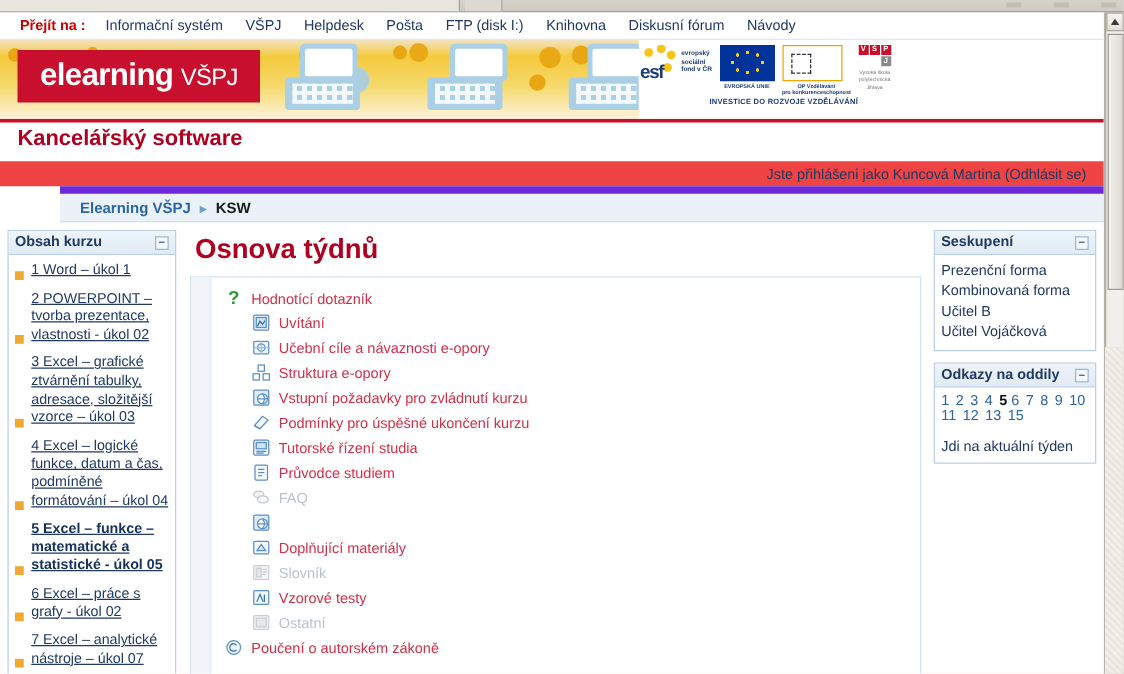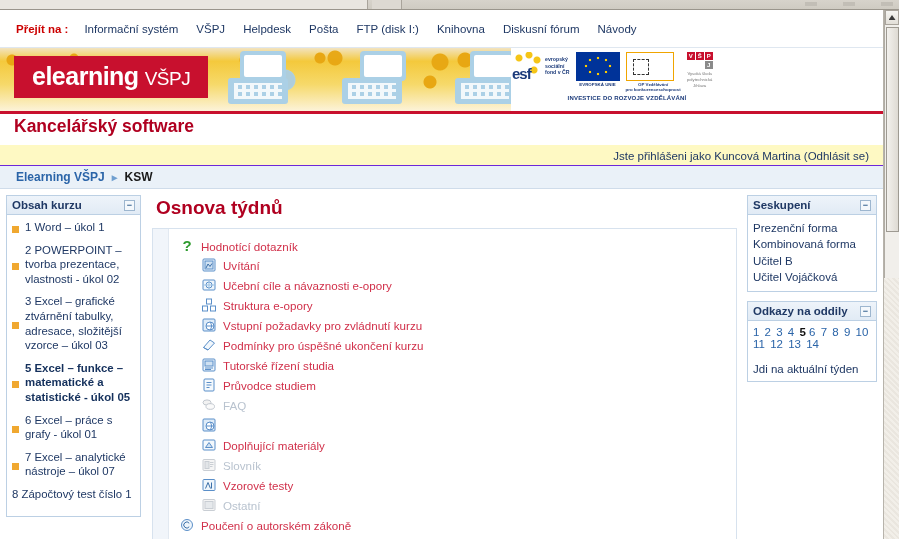--- a/index.html
+++ b/index.html
@@ -55,21 +55,21 @@
     background: linear-gradient(90deg,#f3f1ed,#dedad3);
     border: 1px solid #9e9a92;
   }
   .vscroll-bottom {
     position: absolute; right: 0; top: 278px; width: 15px; height: 261px;
     background: repeating-linear-gradient(45deg,#f2efe9,#f2efe9 2px,#eae6df 2px,#eae6df 4px);
   }
 
   
   .topnav {
-    height: 38px; width: 100%;
+    height: 22px; width: 100%;
     background: #ffffff;
     border-bottom: 1px solid #dfe7f0;
     display: flex; align-items: center;
     padding-left: 16px;
     font-size: 11.5px;
   }
   .topnav .lead { color: #cc0000; font-weight: bold; margin-right: 16px; }
   .topnav a {
     color: #1f3864; text-decoration: none; margin-right: 18px; white-space: nowrap;
   }
@@ -173,30 +173,30 @@
   .vsp-sq { display:flex; gap:1px; }
   .vsp-sq i { width:8px;height:8px;background:#c8102e;color:#fff;font-size:6px;font-style:normal;
     display:flex;align-items:center;justify-content:center;font-weight:bold; }
   .vsp-sq i.grey { background:#8a8a8a; }
   .vsp-txt { font-size:4.2px;color:#777;text-align:center;line-height:1.4;margin-top:2px;}
   .invest { font-size: 6px; color:#1b3a7a; font-weight:bold; letter-spacing:.2px; text-align:center; margin-top:3px;}
 
   
   .logininfo {
     text-align: right; font-size: 11.5px; color:#1f3864;
-    padding: 5px 14px 0 0; height: 20px; background:#fef9c3;
+    padding: 5px 14px 0 0; height: 20px; background:#ef4444;
   }
   .logininfo a { color:#1f3864; text-decoration:none; }
   .pagetitle {
     font-size: 17.5px; font-weight: bold; color:#b00020;
     padding: 2px 0 8px 14px; background:#fff;
   }
   .breadcrumb {
-    background: #eaf1f8; border-top:1px solid #6d28d9; border-bottom:1px solid #cfdcea;
-    padding: 4px 0 4px 16px; font-size: 12px; color:#1f3864;
+    background: #eaf1f8; border-top:6px solid #6d28d9; border-bottom:1px solid #cfdcea;
+    padding: 4px 0 4px 16px; font-size: 12px; color:#1f3864;margin-left:48px;
   }
   .breadcrumb a { color:#2a64a8; text-decoration:none; font-weight:bold;}
   .breadcrumb .sep { color:#6f9fd0; margin:0 5px; font-size:10px;}
   .breadcrumb .cur { font-weight:bold; color:#1a1a1a;}
 
   
   .cols { display: flex; background:#fff; align-items: flex-start; }
   .colL { width: 146px; flex: none; padding: 6px 5px 0 6px; }
   .colC { flex: 1 1 auto; padding: 6px 6px 0 6px; }
   .colR { width: 140px; flex: none; padding: 6px 6px 0 4px; }
@@ -207,32 +207,32 @@
     border-bottom:1px solid #bcd0e4;
     font-size: 11.5px; font-weight:bold; color:#1f3864;
     padding: 3px 5px; display:flex; align-items:center; justify-content:space-between;
   }
   .minus {
     width:11px;height:11px;border:1px solid #9db6cf;background:#f4f8fc;
     display:flex;align-items:center;justify-content:center;font-size:9px;color:#34628f;line-height:1;
   }
   .block-b { padding: 5px 5px 6px 5px; font-size:11.5px; color:#1f3864; }
 
-  .courseitem { display:flex; gap:6px; margin-bottom:8px; align-items:center; line-height:1.28; }
+  .courseitem { display:flex; gap:6px; margin-bottom:8px; align-items:flex-end; line-height:1.28;text-decoration:underline; }
   .courseitem .bullet { width:7px;height:7px;background:#f0a830;flex:none;margin-top:4px;}
   .courseitem .lbl { font-size:11.4px; color:#1f3864;}
   .courseitem.sel .lbl { font-weight:bold; color:#14305c;}
 
   .grpline { line-height:1.42; font-size:11.5px; color:#1f3864;}
   .seclinks a { color:#2a64a8; text-decoration:none; margin-right:2px;}
   .seclinks b { color:#111; }
   .seclinks .cur-week { display:block; margin-top:13px; color:#1f3864;}
 
   
-  .sect-title { font-size:19px; font-weight:bold; color:#b00020; padding: 2px 0 9px 4px;}
+  .sect-title { font-size:22px; font-weight:bold; color:#b00020; padding: 2px 0 9px 4px;}
   .weekbox {
     border:1px solid #d7e2ee; background:#fff; display:flex; min-height:352px;
   }
   .weekbox .side { width: 16px; background:#f1f5fa; border-right:1px solid #e2e9f1; flex:none;}
   .weekbox .body { flex:1; padding: 8px 8px 10px 10px; }
 
   .act { display:flex; align-items:center; gap:6px; padding: 2px 0 2px 0; font-size:11.6px; }
   .act.indent { padding-left: 22px; }
   .act a { color:#d1304a; text-decoration:none; }
   .act a.dim { color:#b9c3cf; }
@@ -351,27 +351,31 @@
               <span class="lbl">1 Word – úkol 1</span>
             </div>
             <div class="courseitem">
               <span class="bullet"></span>
               <span class="lbl">2 POWERPOINT – tvorba prezentace, vlastnosti - úkol 02</span>
             </div>
             <div class="courseitem">
               <span class="bullet"></span>
               <span class="lbl">3 Excel – grafické ztvárnění tabulky, adresace, složitější vzorce – úkol 03</span>
             </div>
+            <div class="courseitem">
+              <span class="bullet"></span>
+              <span class="lbl">4 Excel – logické funkce, datum a čas, podmíněné formátování – úkol 04</span>
+            </div>
             <div class="courseitem sel">
               <span class="bullet"></span>
               <span class="lbl">5 Excel – funkce – matematické a statistické - úkol 05</span>
             </div>
             <div class="courseitem">
               <span class="bullet"></span>
-              <span class="lbl">6 Excel – práce s grafy - úkol 01</span>
+              <span class="lbl">6 Excel – práce s grafy - úkol 02</span>
             </div>
             <div class="courseitem">
               <span class="bullet"></span>
               <span class="lbl">7 Excel – analytické nástroje – úkol 07</span>
             </div>
             <div class="courseitem">
 
               <span class="lbl">8 Zápočtový test číslo 1</span>
             </div>
 
@@ -543,21 +547,21 @@
             <a href="#">4</a>
             <b>5</b>
             <a href="#">6</a>
             <a href="#">7</a>
             <a href="#">8</a>
             <a href="#">9</a>
             <a href="#">10</a>
             <a href="#">11</a>
             <a href="#">12</a>
             <a href="#">13</a>
-            <a href="#">14</a>
+            <a href="#">15</a>
             <a href="#" class="cur-week">Jdi na aktuální týden</a>
           </div>
         </div>
 
       </div>
     </div>
   </div>
 </div>
 
 </body></html>

